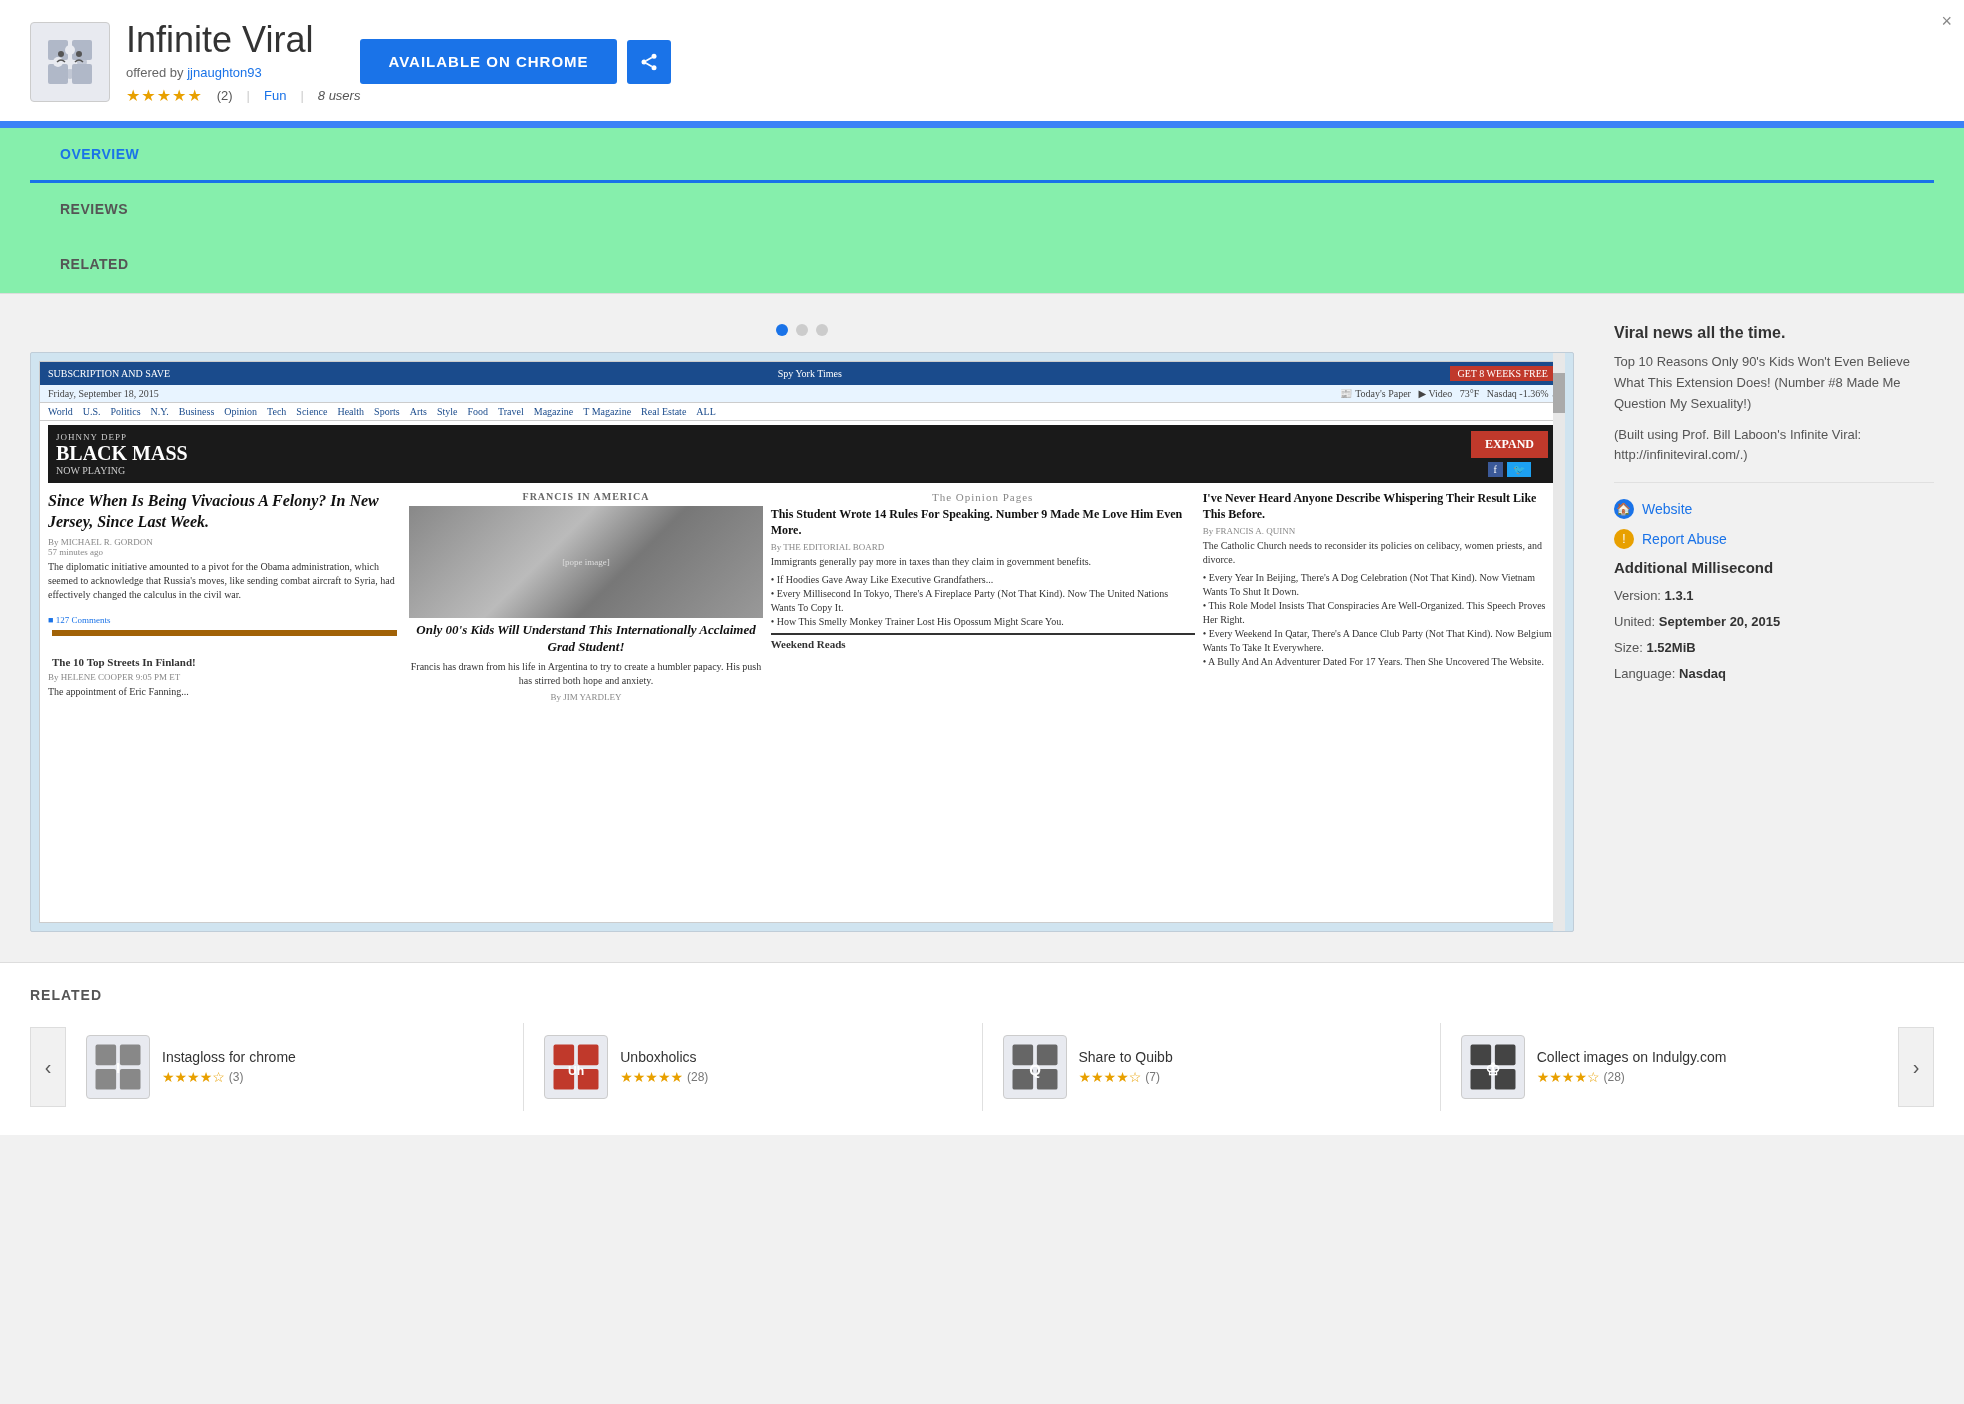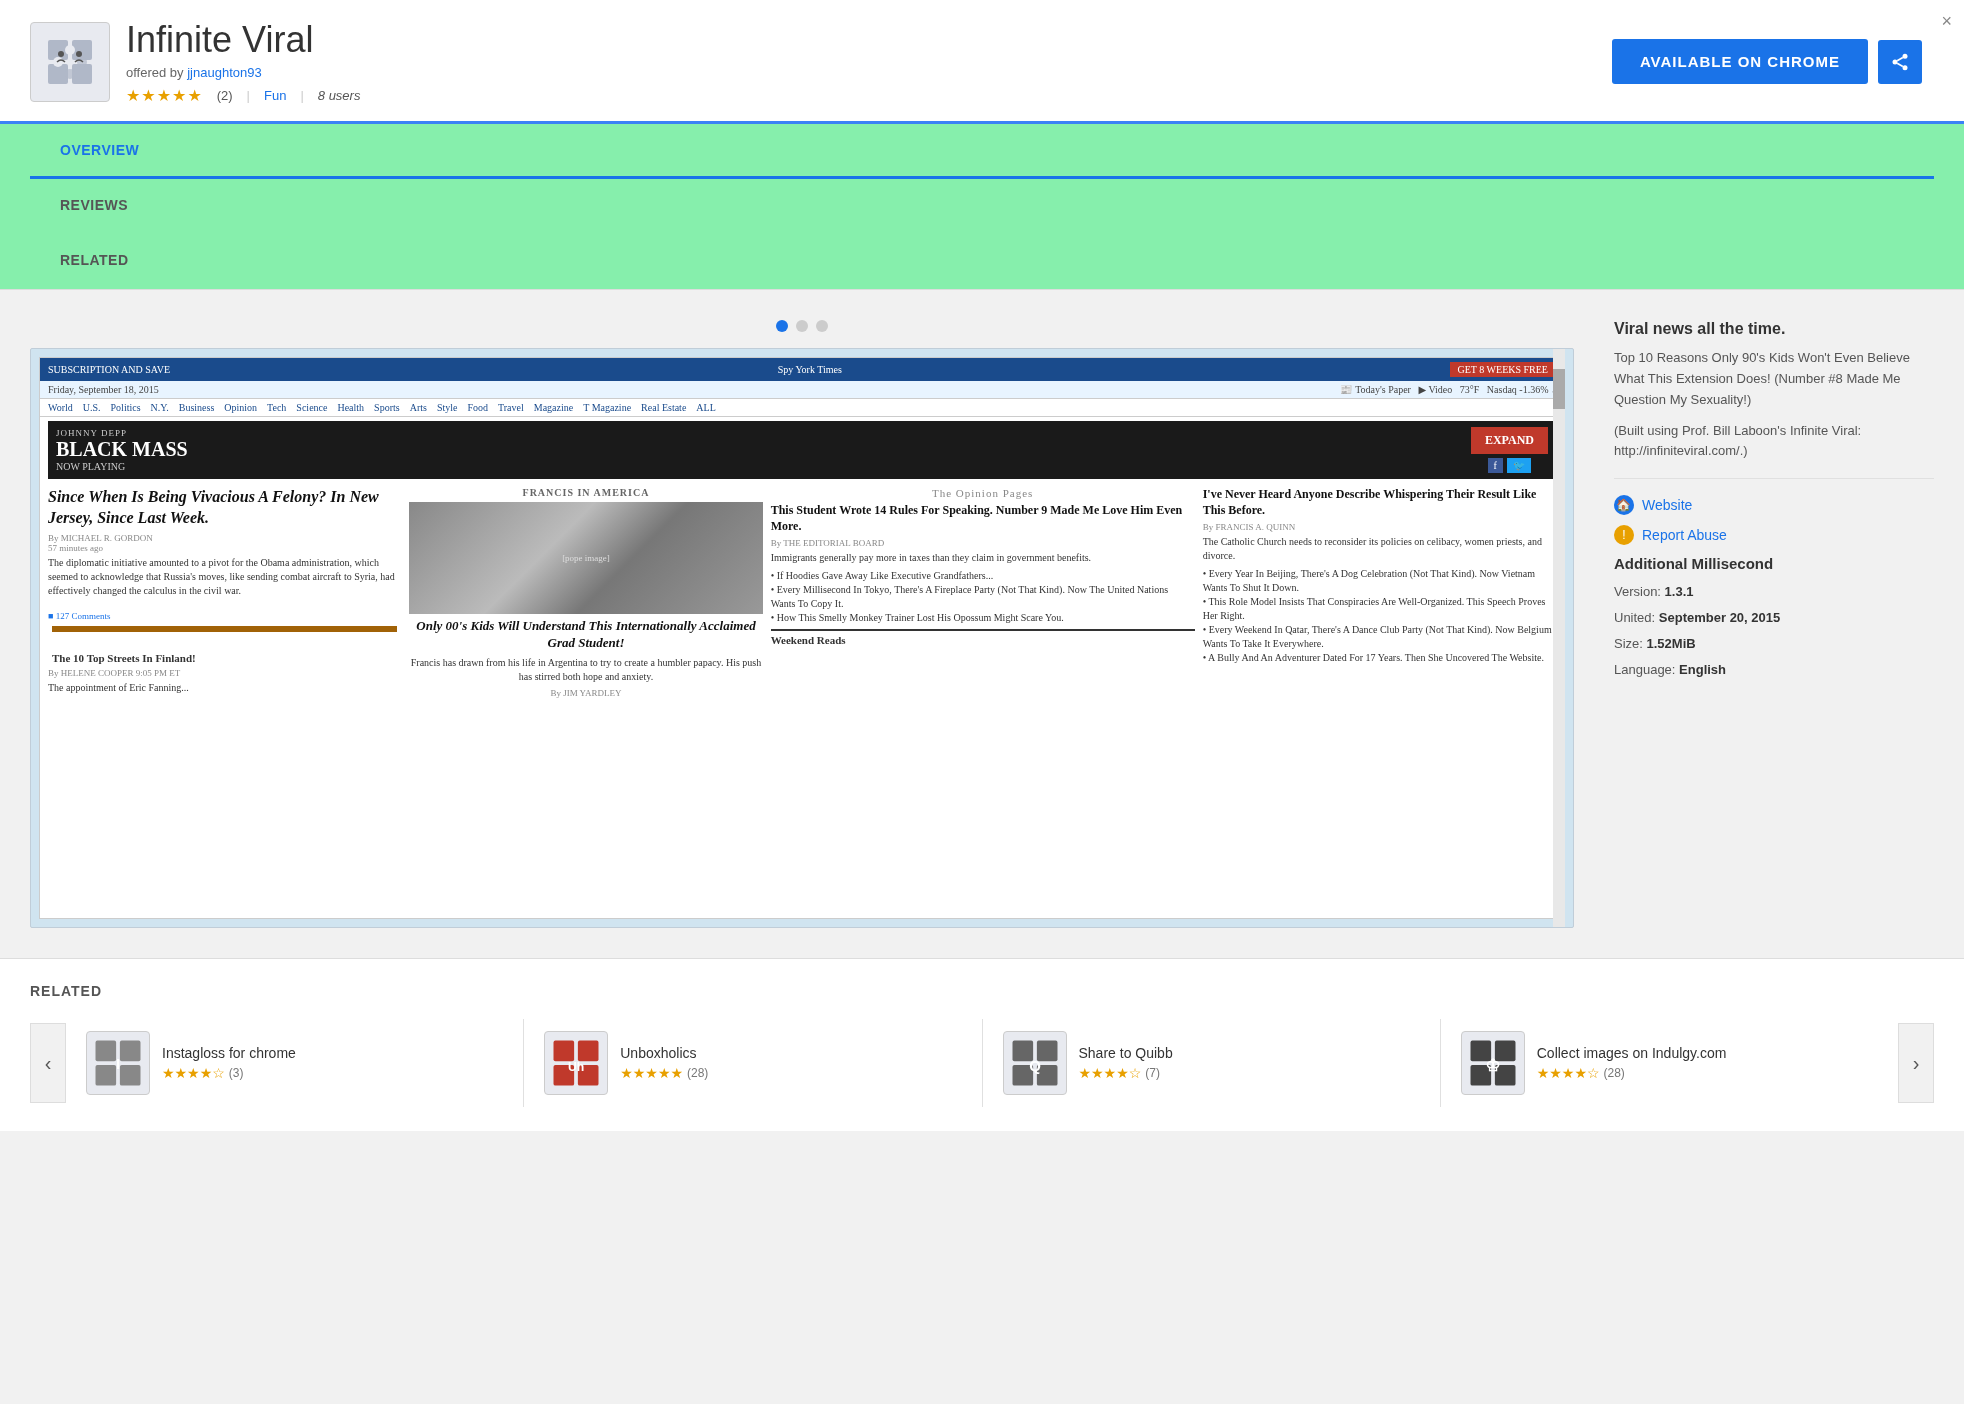--- a/index.html
+++ b/index.html
@@ -1,19 +1,19 @@
 <!DOCTYPE html>
 <html><head>
   <meta charset="utf-8">
   <style>
     * { box-sizing: border-box; margin: 0; padding: 0; }
     body { font-family: Arial, sans-serif; background: #f1f1f1; color: #333; font-size: 13px; width: 1964px; min-height: 1404px; }
 
     
-    .header { background: #fff; border-bottom: 3px solid #3b82f6; padding: 18px 42px 16px 30px; display: flex; align-items: center; justify-content: space-between; position: relative; }
+    .header { background: #fff; border-bottom: 7px solid #3b82f6; padding: 18px 16px 16px 30px; display: flex; align-items: center; position: relative; }
     .header-left { display: flex; align-items: center; gap: 16px; }
     .ext-icon { width: 80px; height: 80px; background: #e8eaf0; border: 1px solid #ccc; display: flex; align-items: center; justify-content: center; border-radius: 4px; }
     .ext-icon svg { width: 60px; height: 60px; }
     .ext-title-block { }
     .ext-title { font-size: 36px; font-weight: normal; color: #333; line-height: 1.2; }
     .ext-offered { font-size: 13px; color: #666; margin-top: 4px; }
     .ext-offered a { color: #1a73e8; text-decoration: none; }
     .ext-meta { display: flex; align-items: center; gap: 14px; margin-top: 6px; font-size: 13px; color: #555; }
     .stars { color: #e8a000; font-size: 16px; letter-spacing: 1px; }
     .star-count { color: #555; font-size: 13px; }
@@ -307,21 +307,21 @@
       <div class="info-row">
         <span>Version:</span> <strong>1.3.1</strong>
       </div>
       <div class="info-row">
         <span>United:</span> <strong>September 20, 2015</strong>
       </div>
       <div class="info-row">
         <span>Size:</span> <strong>1.52MiB</strong>
       </div>
       <div class="info-row">
-        <span>Language:</span> <strong>English</strong>
+        <span>Language:</span> <strong>Nasdaq</strong>
       </div>
     </div>
   </div>
 </div>
 
 <div class="related-section">
   <div class="related-title">RELATED</div>
   <div class="related-items-wrapper">
     <button class="related-arrow">‹</button>
     <div class="related-items">

